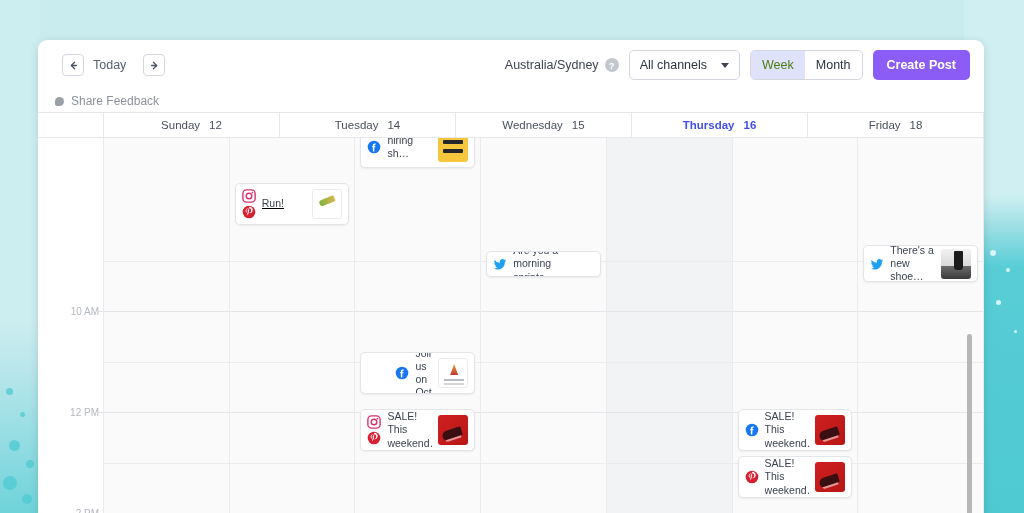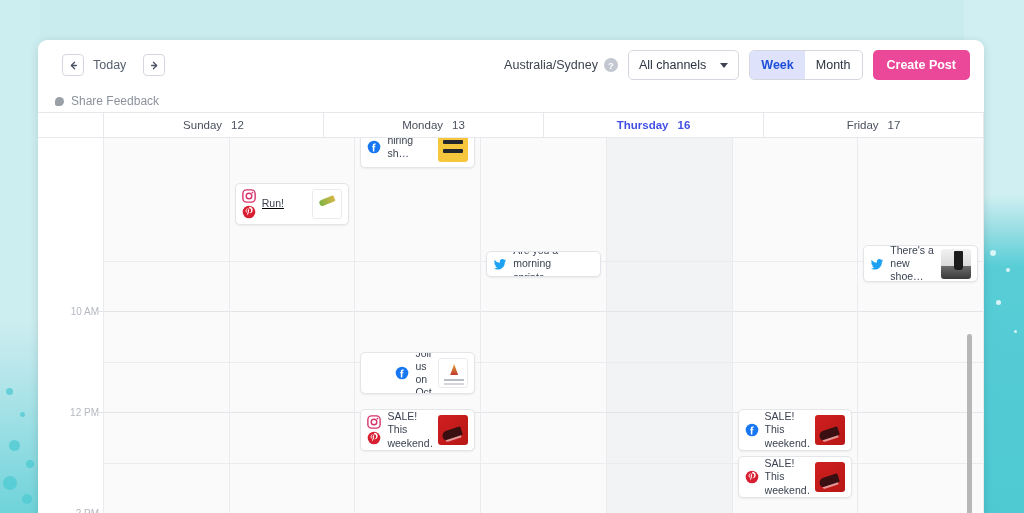--- a/index.html
+++ b/index.html
@@ -64,24 +64,24 @@
   }
   .caret { width:0;height:0;border-left:4px solid transparent;border-right:4px solid transparent;border-top:5px solid #3d4450; }
   #view-toggle {
     height:30px; border:1px solid #d4d8de; border-radius:5px; background:#fff;
     display:flex; align-items:stretch; overflow:hidden;
   }
   .view-opt {
     padding:0 11px; display:flex; align-items:center;
     font-size:12.5px; color:#2c3342; cursor:pointer; white-space:nowrap;
   }
-  .view-opt.active { background:#dfe2fb; color:#1d4ed8; font-weight:bold; }
+  .view-opt.active { background:#dfe2fb; color:#4d7c0f; font-weight:normal; }
   #create-post {
     height:30px; padding:0 14px; border:none; border-radius:5px;
-    background:#ec4899; color:#fff; font-size:12.5px; font-weight:bold;
+    background:#8b5cf6; color:#fff; font-size:12.5px; font-weight:bold;
     display:flex; align-items:center; cursor:pointer; white-space:nowrap;
     font-family:"Liberation Sans", sans-serif;
   }
 
   
   #feedback-row { height:22px; padding-left:17px; display:flex; align-items:center; gap:7px; }
   #feedback-dot { width:9px; height:9px; border-radius:50% 50% 50% 2px; background:#9aa0a8; }
   #feedback-label { font-size:12px; color:#8c929b; cursor:pointer; }
 
   
@@ -240,30 +240,34 @@
   <div id="calendar">
 
     <div id="day-header">
       <div class="gutter"></div>
 
     <div class="dh-cell">
           <span>Sunday</span>
           <span>12</span>
         </div>
         <div class="dh-cell">
-          <span>Monday</span>
-          <span>13</span>
+          <span>Tuesday</span>
+          <span>14</span>
+        </div>
+        <div class="dh-cell">
+          <span>Wednesday</span>
+          <span>15</span>
         </div>
         <div class="dh-cell today">
           <span>Thursday</span>
           <span>16</span>
         </div>
         <div class="dh-cell">
           <span>Friday</span>
-          <span>17</span>
+          <span>18</span>
         </div>
       </div>
 
     <div id="grid-scroll">
       <div id="grid">
         <div id="time-gutter">
             <div class="time-label" style="top: 173px; text-align: center;">10 AM</div>
             <div class="gutter-tick" style="top: 173px;"></div>
             <div class="time-label" style="top: 274px;">12 PM</div>
             <div class="gutter-tick" style="top: 274px;"></div>

